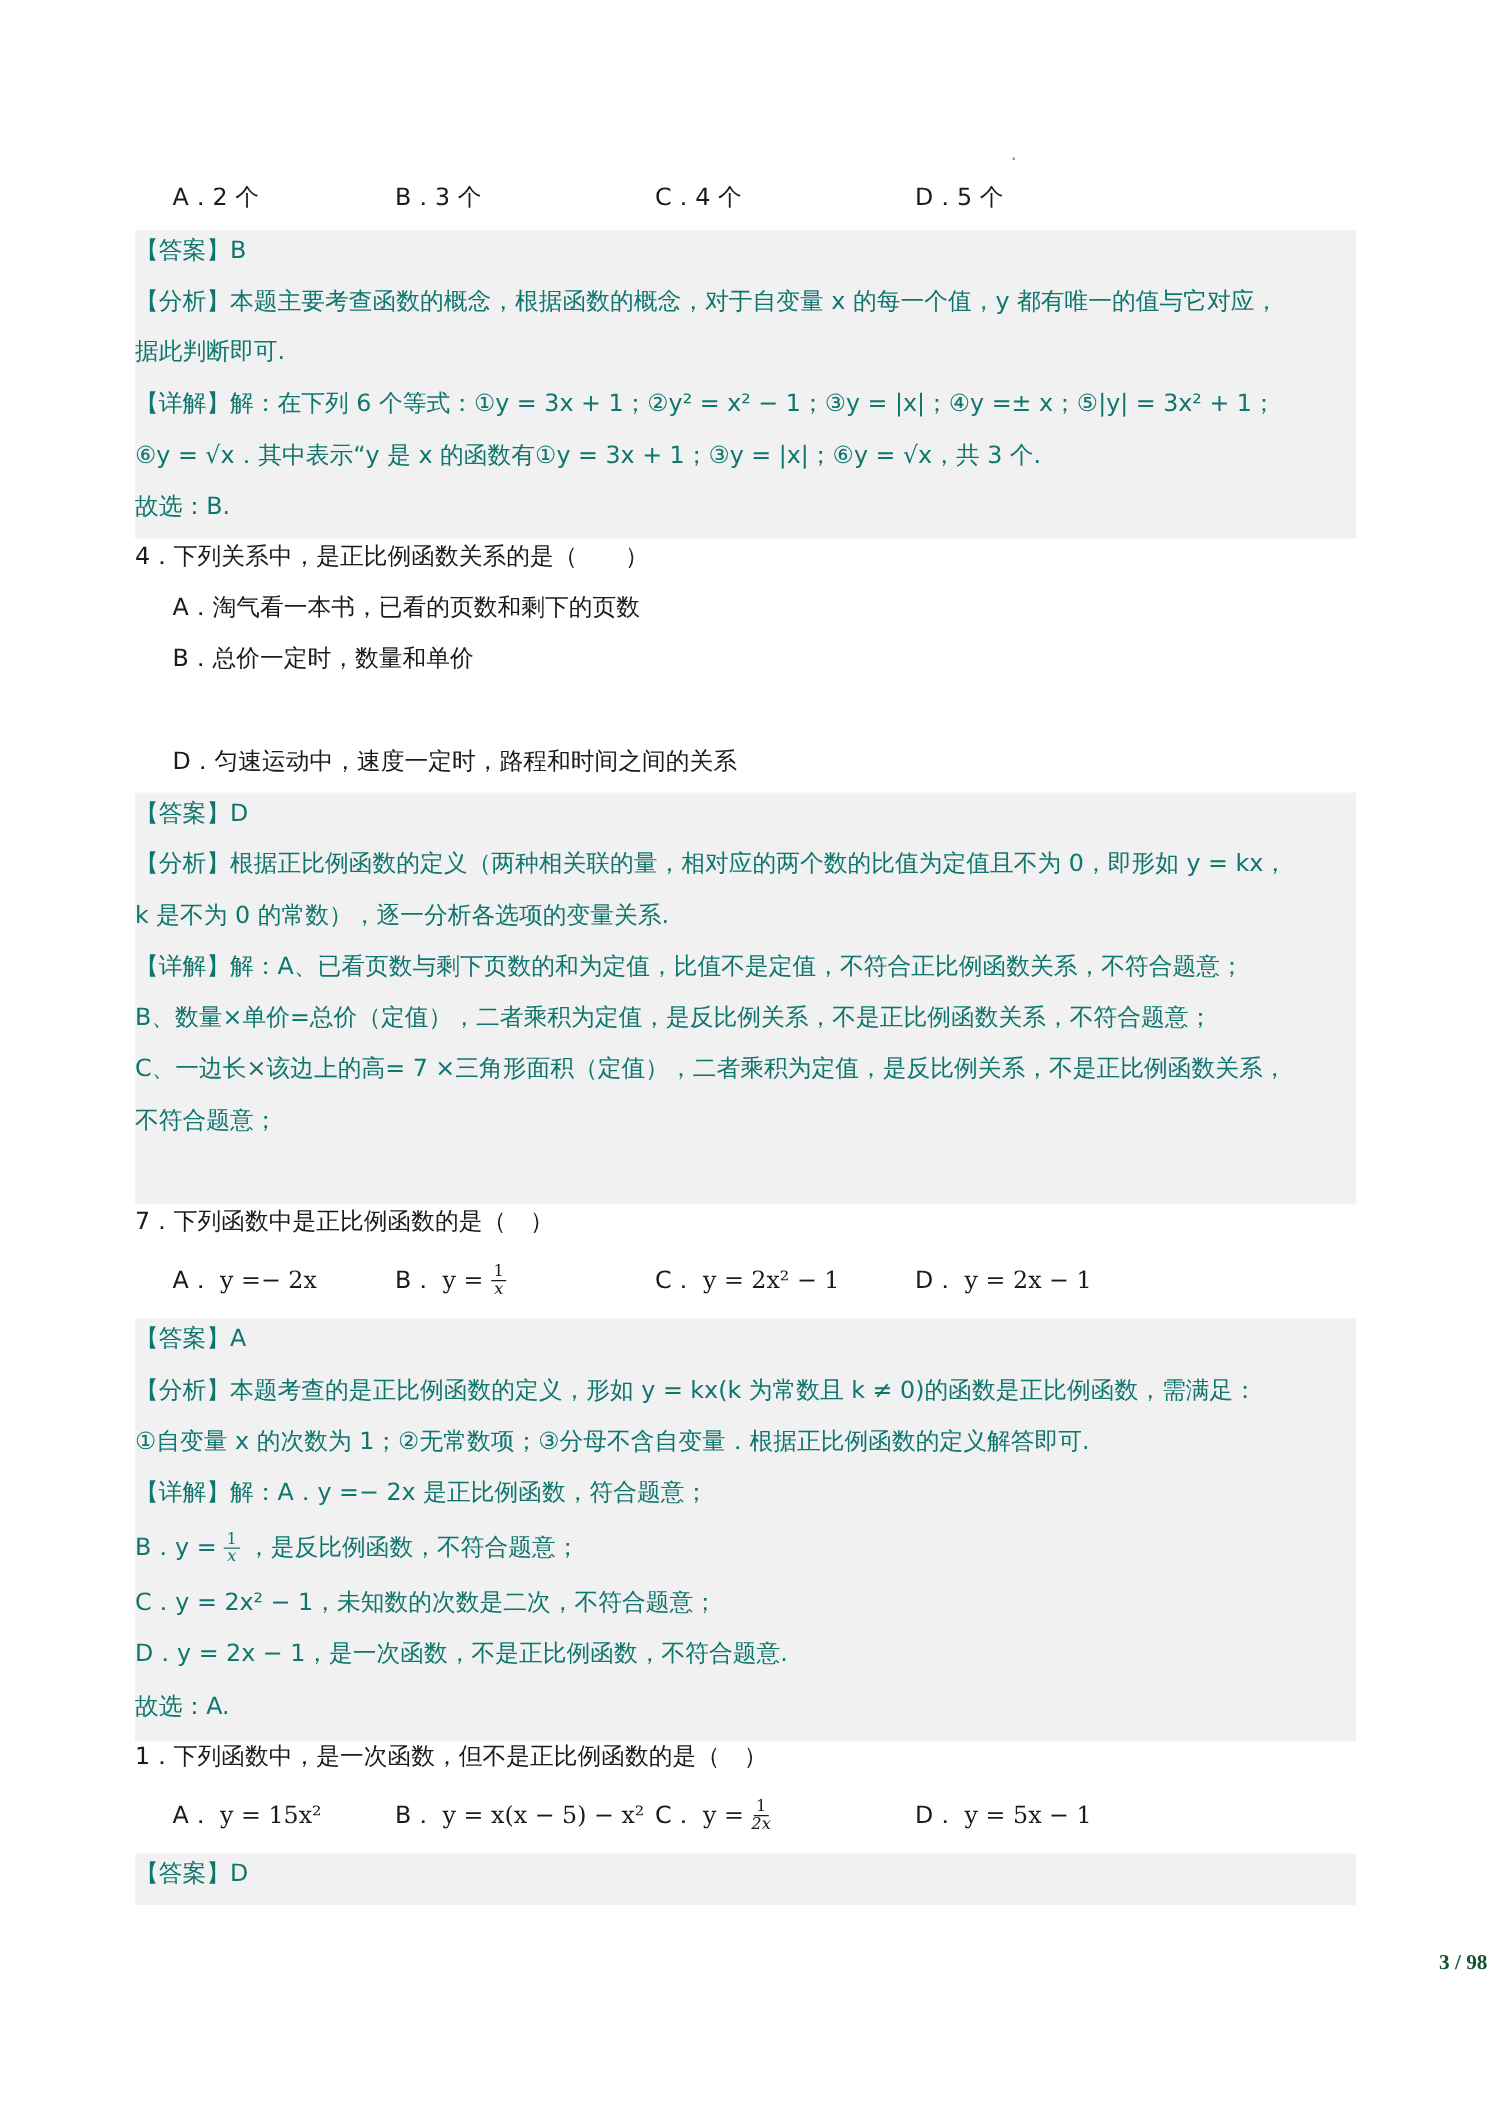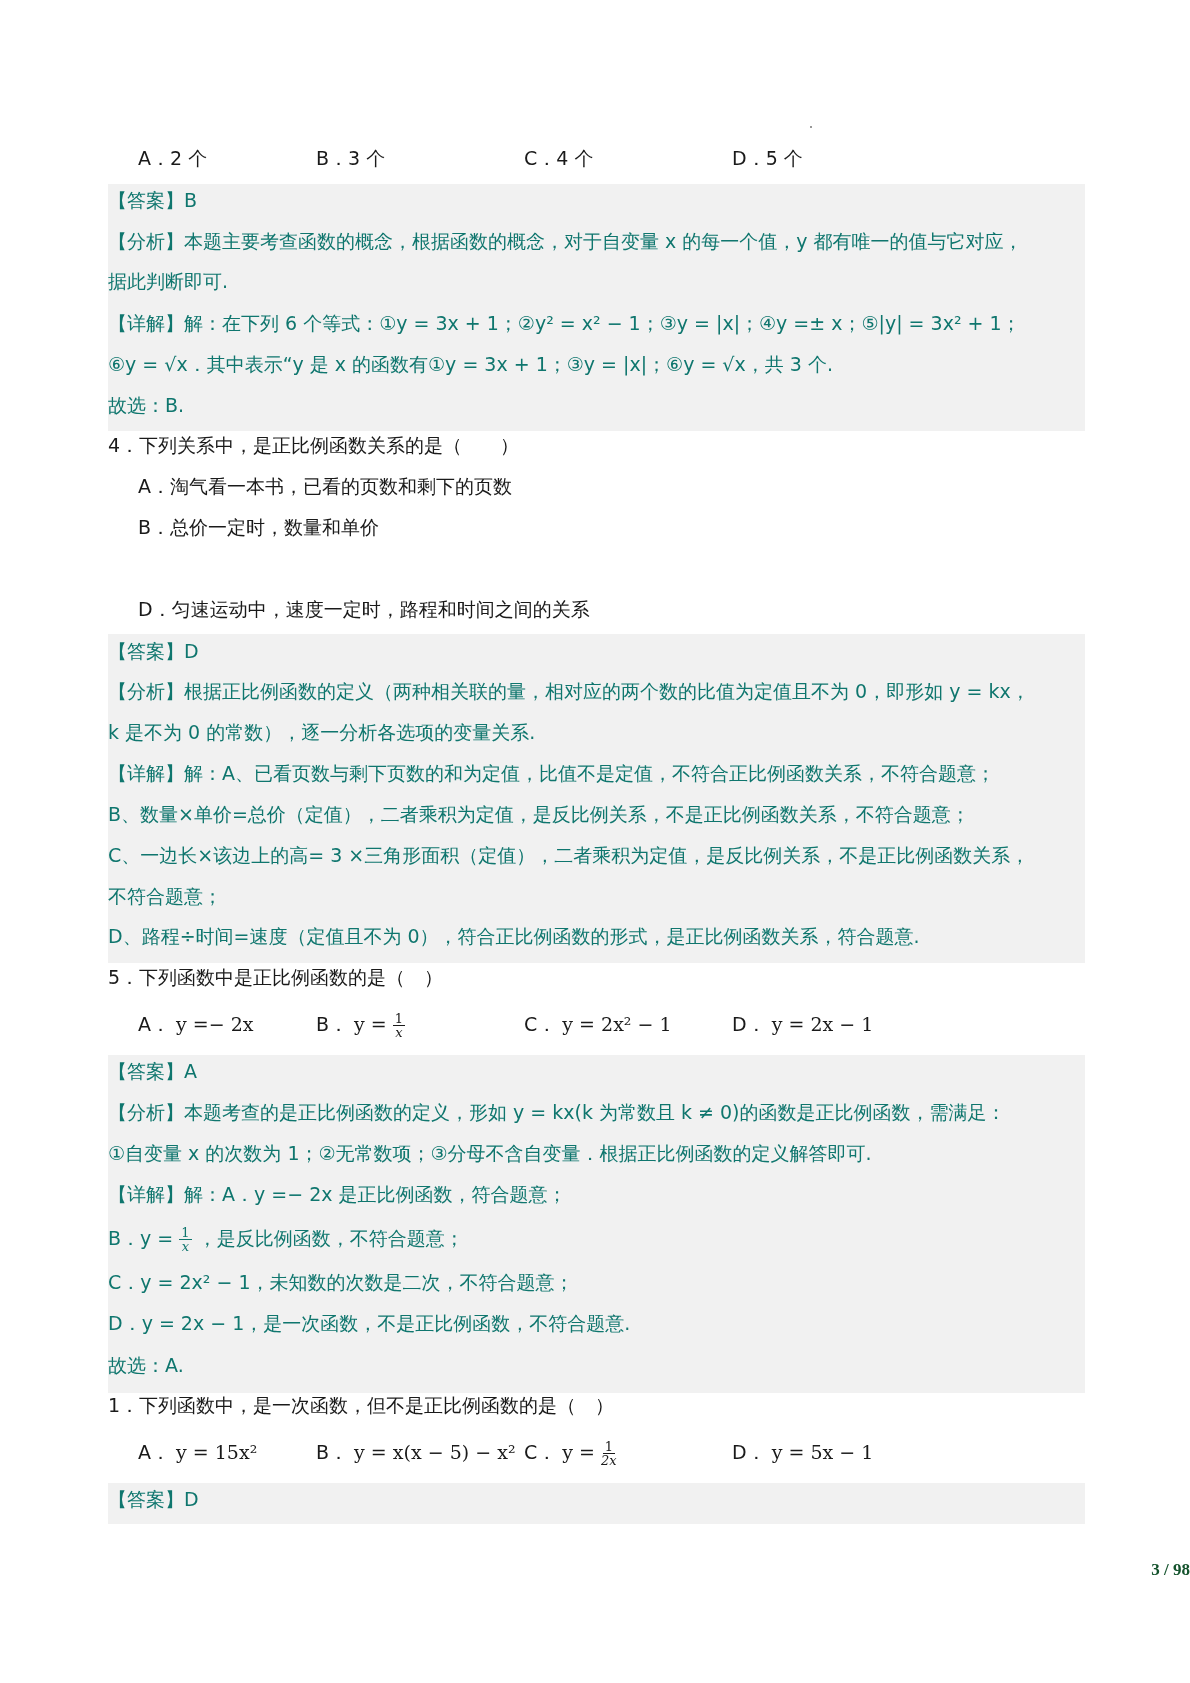--- a/index.html
+++ b/index.html
@@ -43,25 +43,24 @@
   <div class="line black" style="top:472px;left:138px;">A．淘气看一本书，已看的页数和剩下的页数</div>
   <div class="line black" style="top:513px;left:138px;">B．总价一定时，数量和单价</div>
   <div class="line black" style="top:595px;left:138px;">D．匀速运动中，速度一定时，路程和时间之间的关系</div>
 
   <div class="box" style="top:634px;height:329px;"></div>
   <div class="line red" style="top:637px;">【答案】D</div>
   <div class="line red" style="top:677px;">【分析】根据正比例函数的定义（两种相关联的量，相对应的两个数的比值为定值且不为 0，即形如 y = kx，</div>
   <div class="line red" style="top:718px;">k 是不为 0 的常数），逐一分析各选项的变量关系.</div>
   <div class="line red" style="top:759px;">【详解】解：A、已看页数与剩下页数的和为定值，比值不是定值，不符合正比例函数关系，不符合题意；</div>
   <div class="line red" style="top:800px;">B、数量×单价=总价（定值），二者乘积为定值，是反比例关系，不是正比例函数关系，不符合题意；</div>
-  <div class="line red" style="top:841px;">C、一边长×该边上的高= 3 ×三角形面积（定值），二者乘积为定值，是反比例关系，不是正比例函数关系，</div>
+  <div class="line red" style="top:841px;">C、一边长×该边上的高= 7 ×三角形面积（定值），二者乘积为定值，是反比例关系，不是正比例函数关系，</div>
   <div class="line red" style="top:882px;">不符合题意；</div>
-  <div class="line red" style="top:922px;">D、路程÷时间=速度（定值且不为 0），符合正比例函数的形式，是正比例函数关系，符合题意.</div>
 
-  <div class="line black" style="top:963px;">5．下列函数中是正比例函数的是（　）</div>
+  <div class="line black" style="top:963px;">7．下列函数中是正比例函数的是（　）</div>
   <div class="opt" style="left:138px;top:1010px;">
     <span>A．</span>
     <span class="math">y =− 2x</span>
   </div>
   <div class="opt" style="left:316px;top:1010px;">
     <span>B．</span>
     <span class="math">y =</span>
     <span class="frac">
       <span class="num">1</span>
       <span>x</span>

